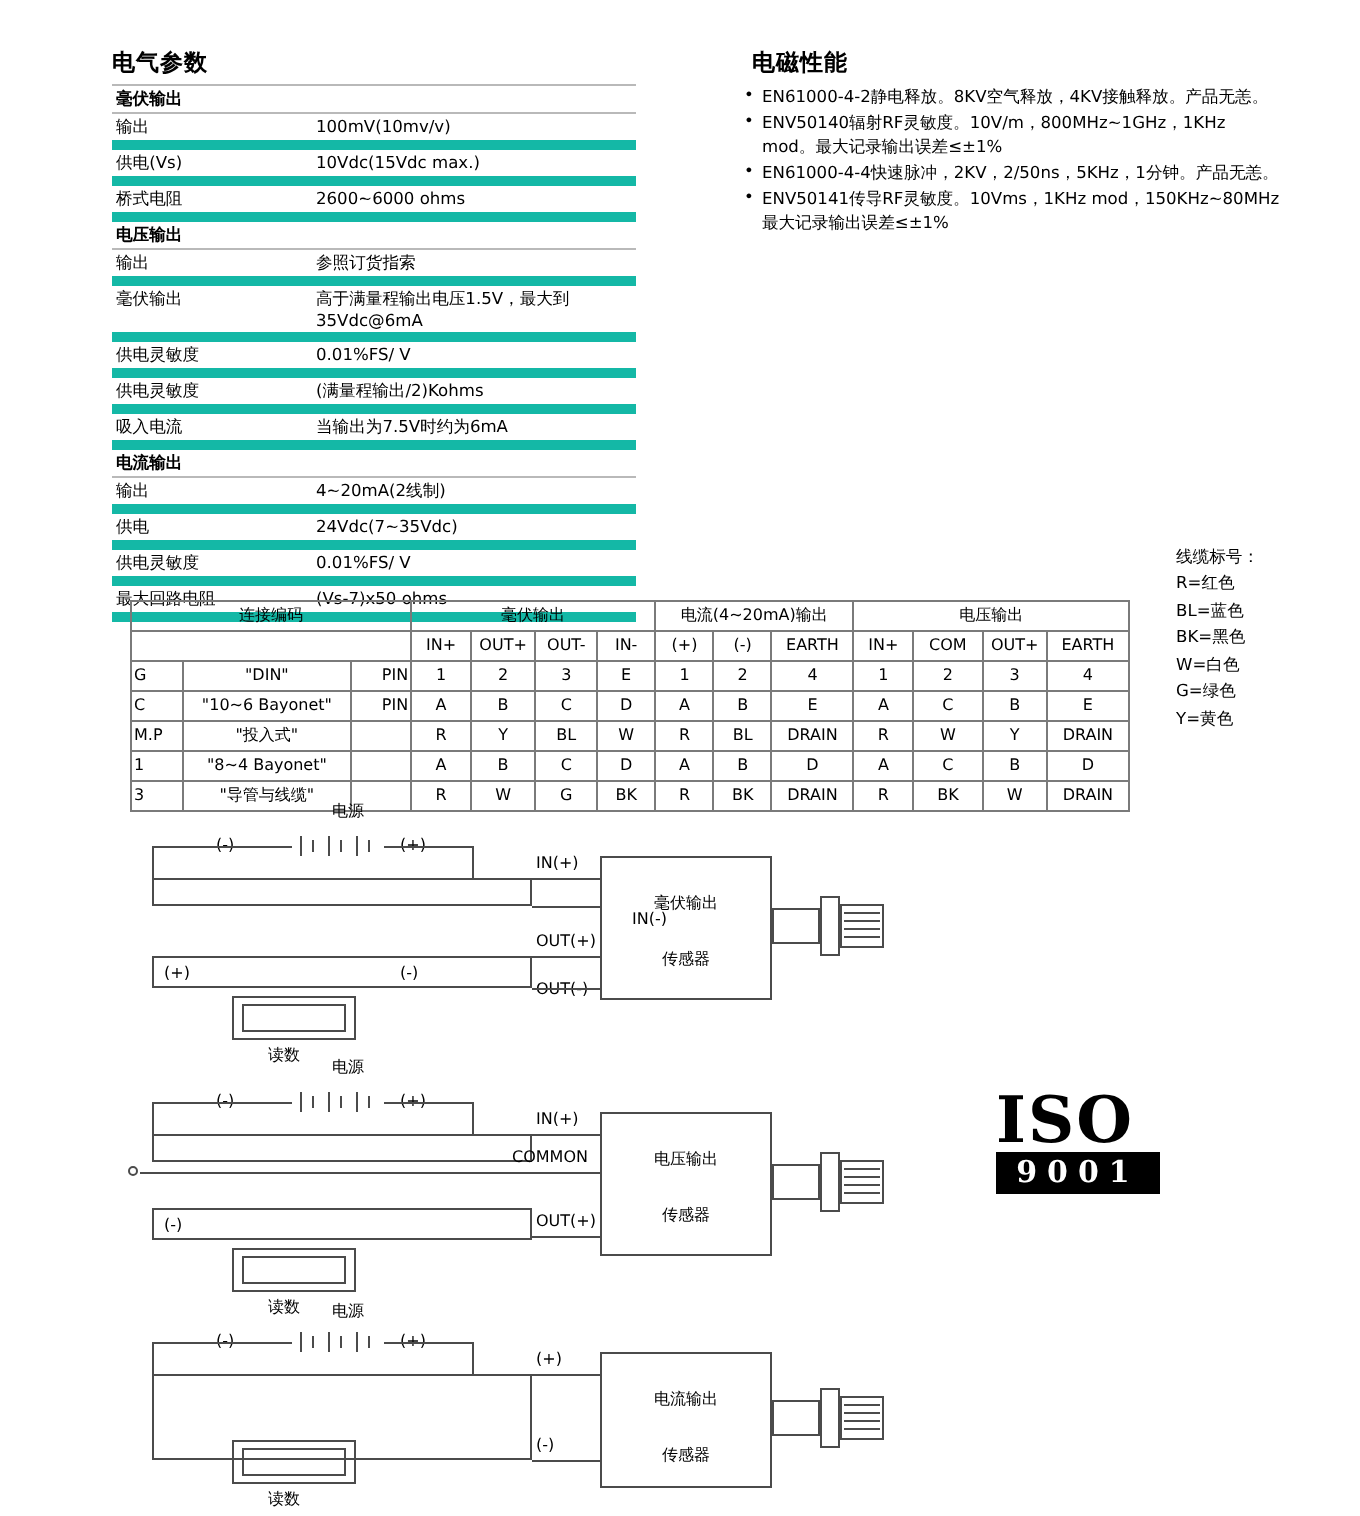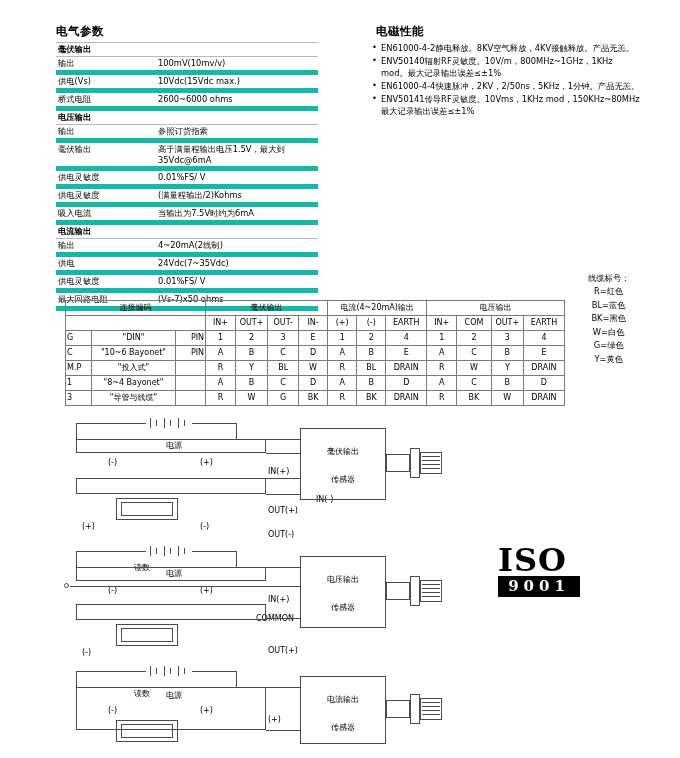--- a/index.html
+++ b/index.html
@@ -104,31 +104,29 @@
   td.code-nm { width: 96px; text-align: center; }
   td.code-pin { width: 32px; text-align: right; padding-right: 3px; }
 
   
   .legend {
     position: absolute;
     left: 588px;
     top: 272px;
     font-size: 8.3px;
     line-height: 1.62;
-    text-align: center;
   }
   .legend div { white-space: nowrap; }
 
   
   .diagram { position: absolute; }
   .dg-label {
     position: absolute;
     font-size: 8px;
     white-space: nowrap;
-    margin-top: 40px;
   }
   .box-outline {
     position: absolute;
     border: 1px solid #4b4b4b;
     box-sizing: border-box;
   }
   .sensor-box {
     position: absolute;
     border: 1px solid #4b4b4b;
     box-sizing: border-box;

